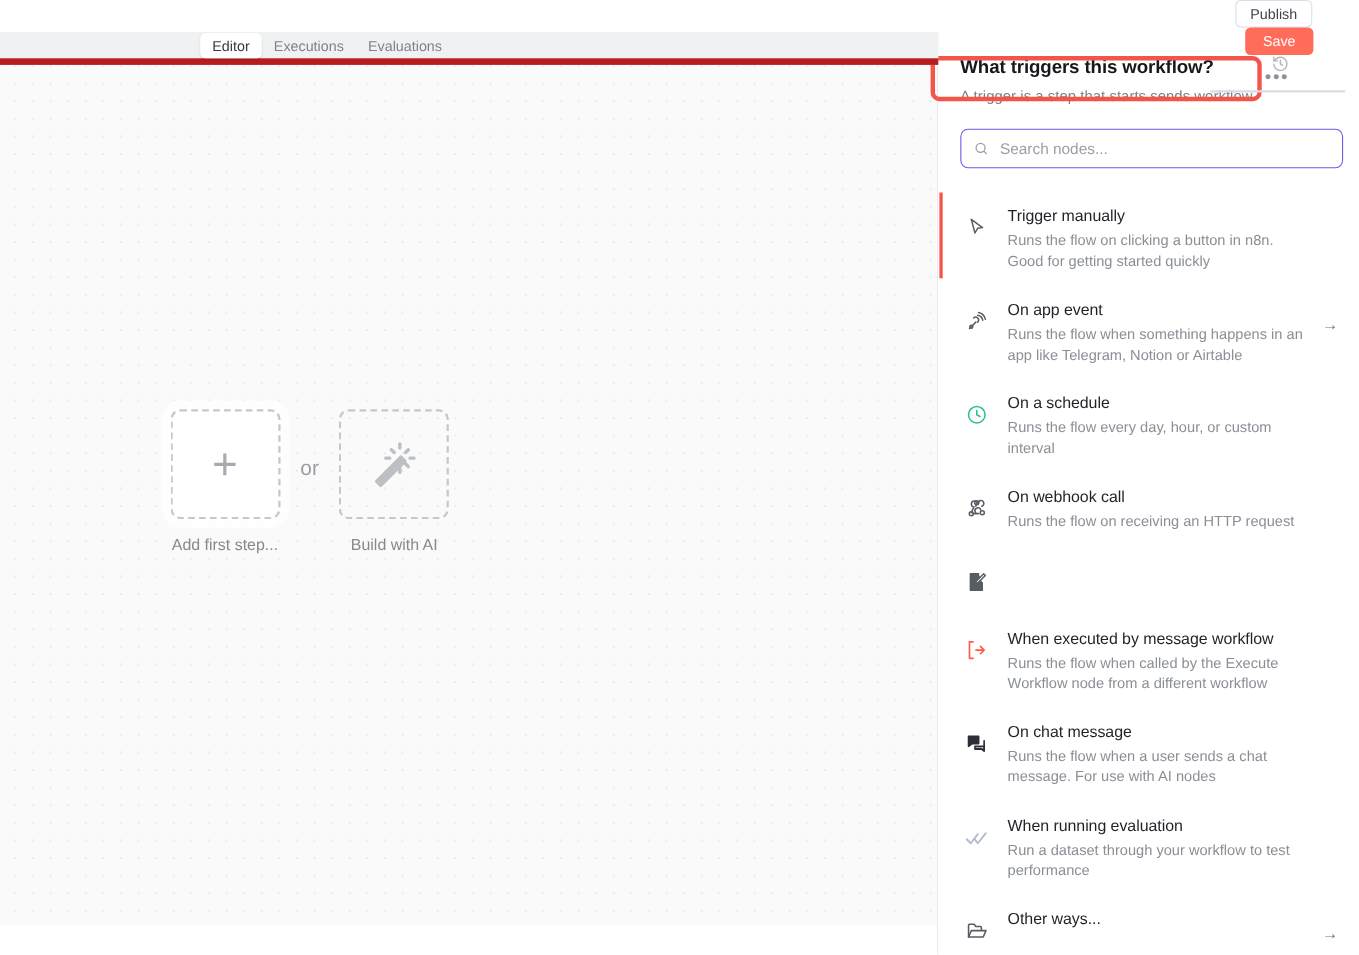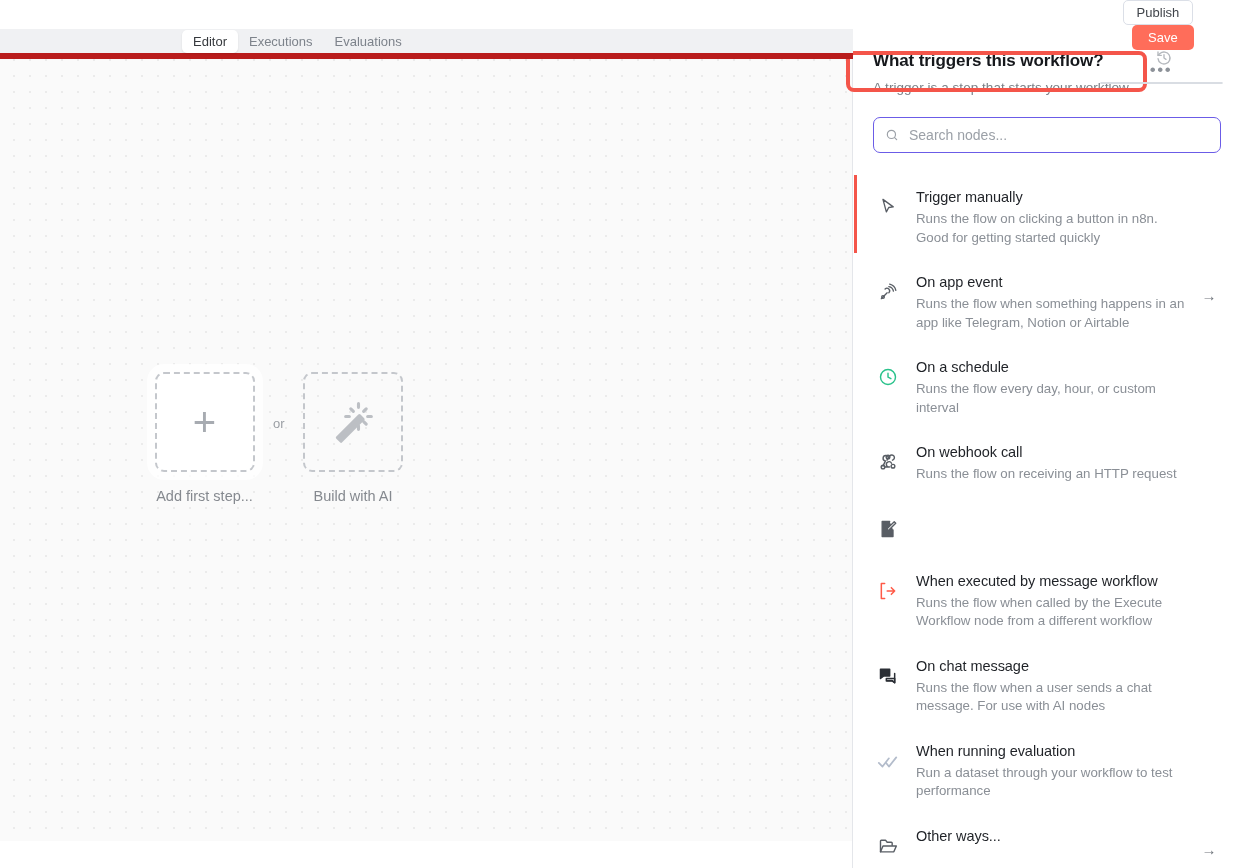--- a/index.html
+++ b/index.html
@@ -104,21 +104,21 @@
   }
   .ph-box.highlight {
     background: #ffffff; box-shadow: 0 0 0 8px rgba(255,255,255,0.75);
     border-radius: 9px;
   }
   .ph-plus { font-size: 40px; color: #a7abb1; font-weight: 300; line-height: 36px; }
   .ph-label {
     margin-top: 16px; font-size: 14.5px; color: #85898f; white-space: nowrap;
   }
   .or-text {
-    font-size: 13px; color: #9a9ea4; margin: 0 12px; padding-top: 44px;
+    font-size: 19px; color: #9a9ea4; margin: 0 12px; padding-top: 44px;
   }
 
   
   .panel {
     position: absolute; left: 853px; top: 29px; width: 382px; height: 839px;
     background: #ffffff; overflow: hidden;
   }
   .panel-head { padding: 22px 25px 0 20px; }
   .panel-title {
     font-size: 17px; font-weight: bold; color: #16181c; letter-spacing: -0.1px;
@@ -246,21 +246,21 @@
       </div>
 
     </div>
   </div>
   <div class="canvas-bottom"></div>
 
   <div class="panel">
 
     <div class="panel-head">
       <div class="panel-title">What triggers this workflow?</div>
-      <div class="panel-sub">A trigger is a step that starts your workflow</div>
+      <div class="panel-sub">A trigger is a step that starts sends workflow</div>
     </div>
 
     <div class="search-wrap">
       <div class="search-box">
         <span>
           <svg width="14" height="14" viewBox="0 0 24 24" fill="none" stroke="#9ba0a7" stroke-width="2" stroke-linecap="round">
             <circle cx="11" cy="11" r="7"></circle>
               <path d="M20 20l-3.5-3.5"></path>
           </svg>
         </span>

